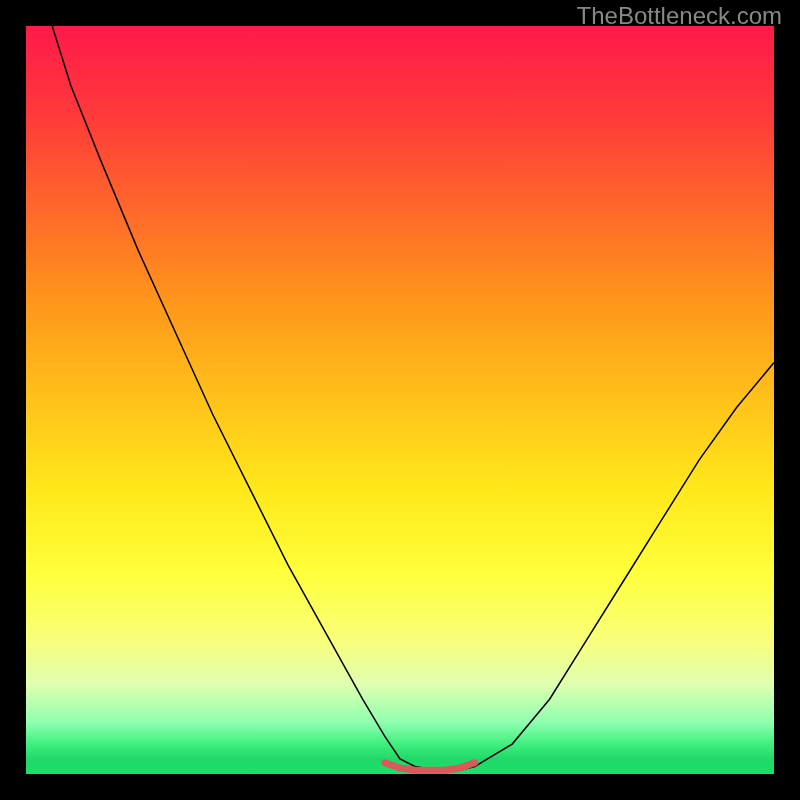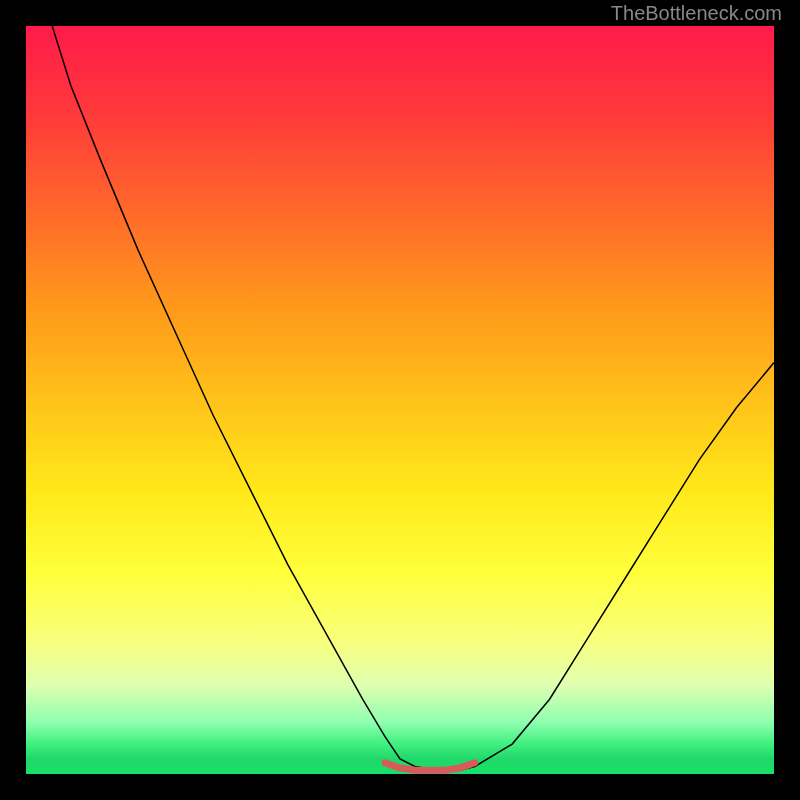--- a/index.html
+++ b/index.html
@@ -9,21 +9,21 @@
     height: 800px;
     background: #000;
     overflow: hidden;
     font-family: Arial, sans-serif;
   }
   .watermark {
     position: absolute;
     top: 2px;
     right: 18px;
     color: #888;
-    font-size: 20px;
+    font-size: 24px;
     font-weight: 500;
     z-index: 10;
   }
   .plot-area {
     position: absolute;
     left: 26px;
     top: 26px;
     width: 748px;
     height: 748px;
     background: linear-gradient(to bottom,

